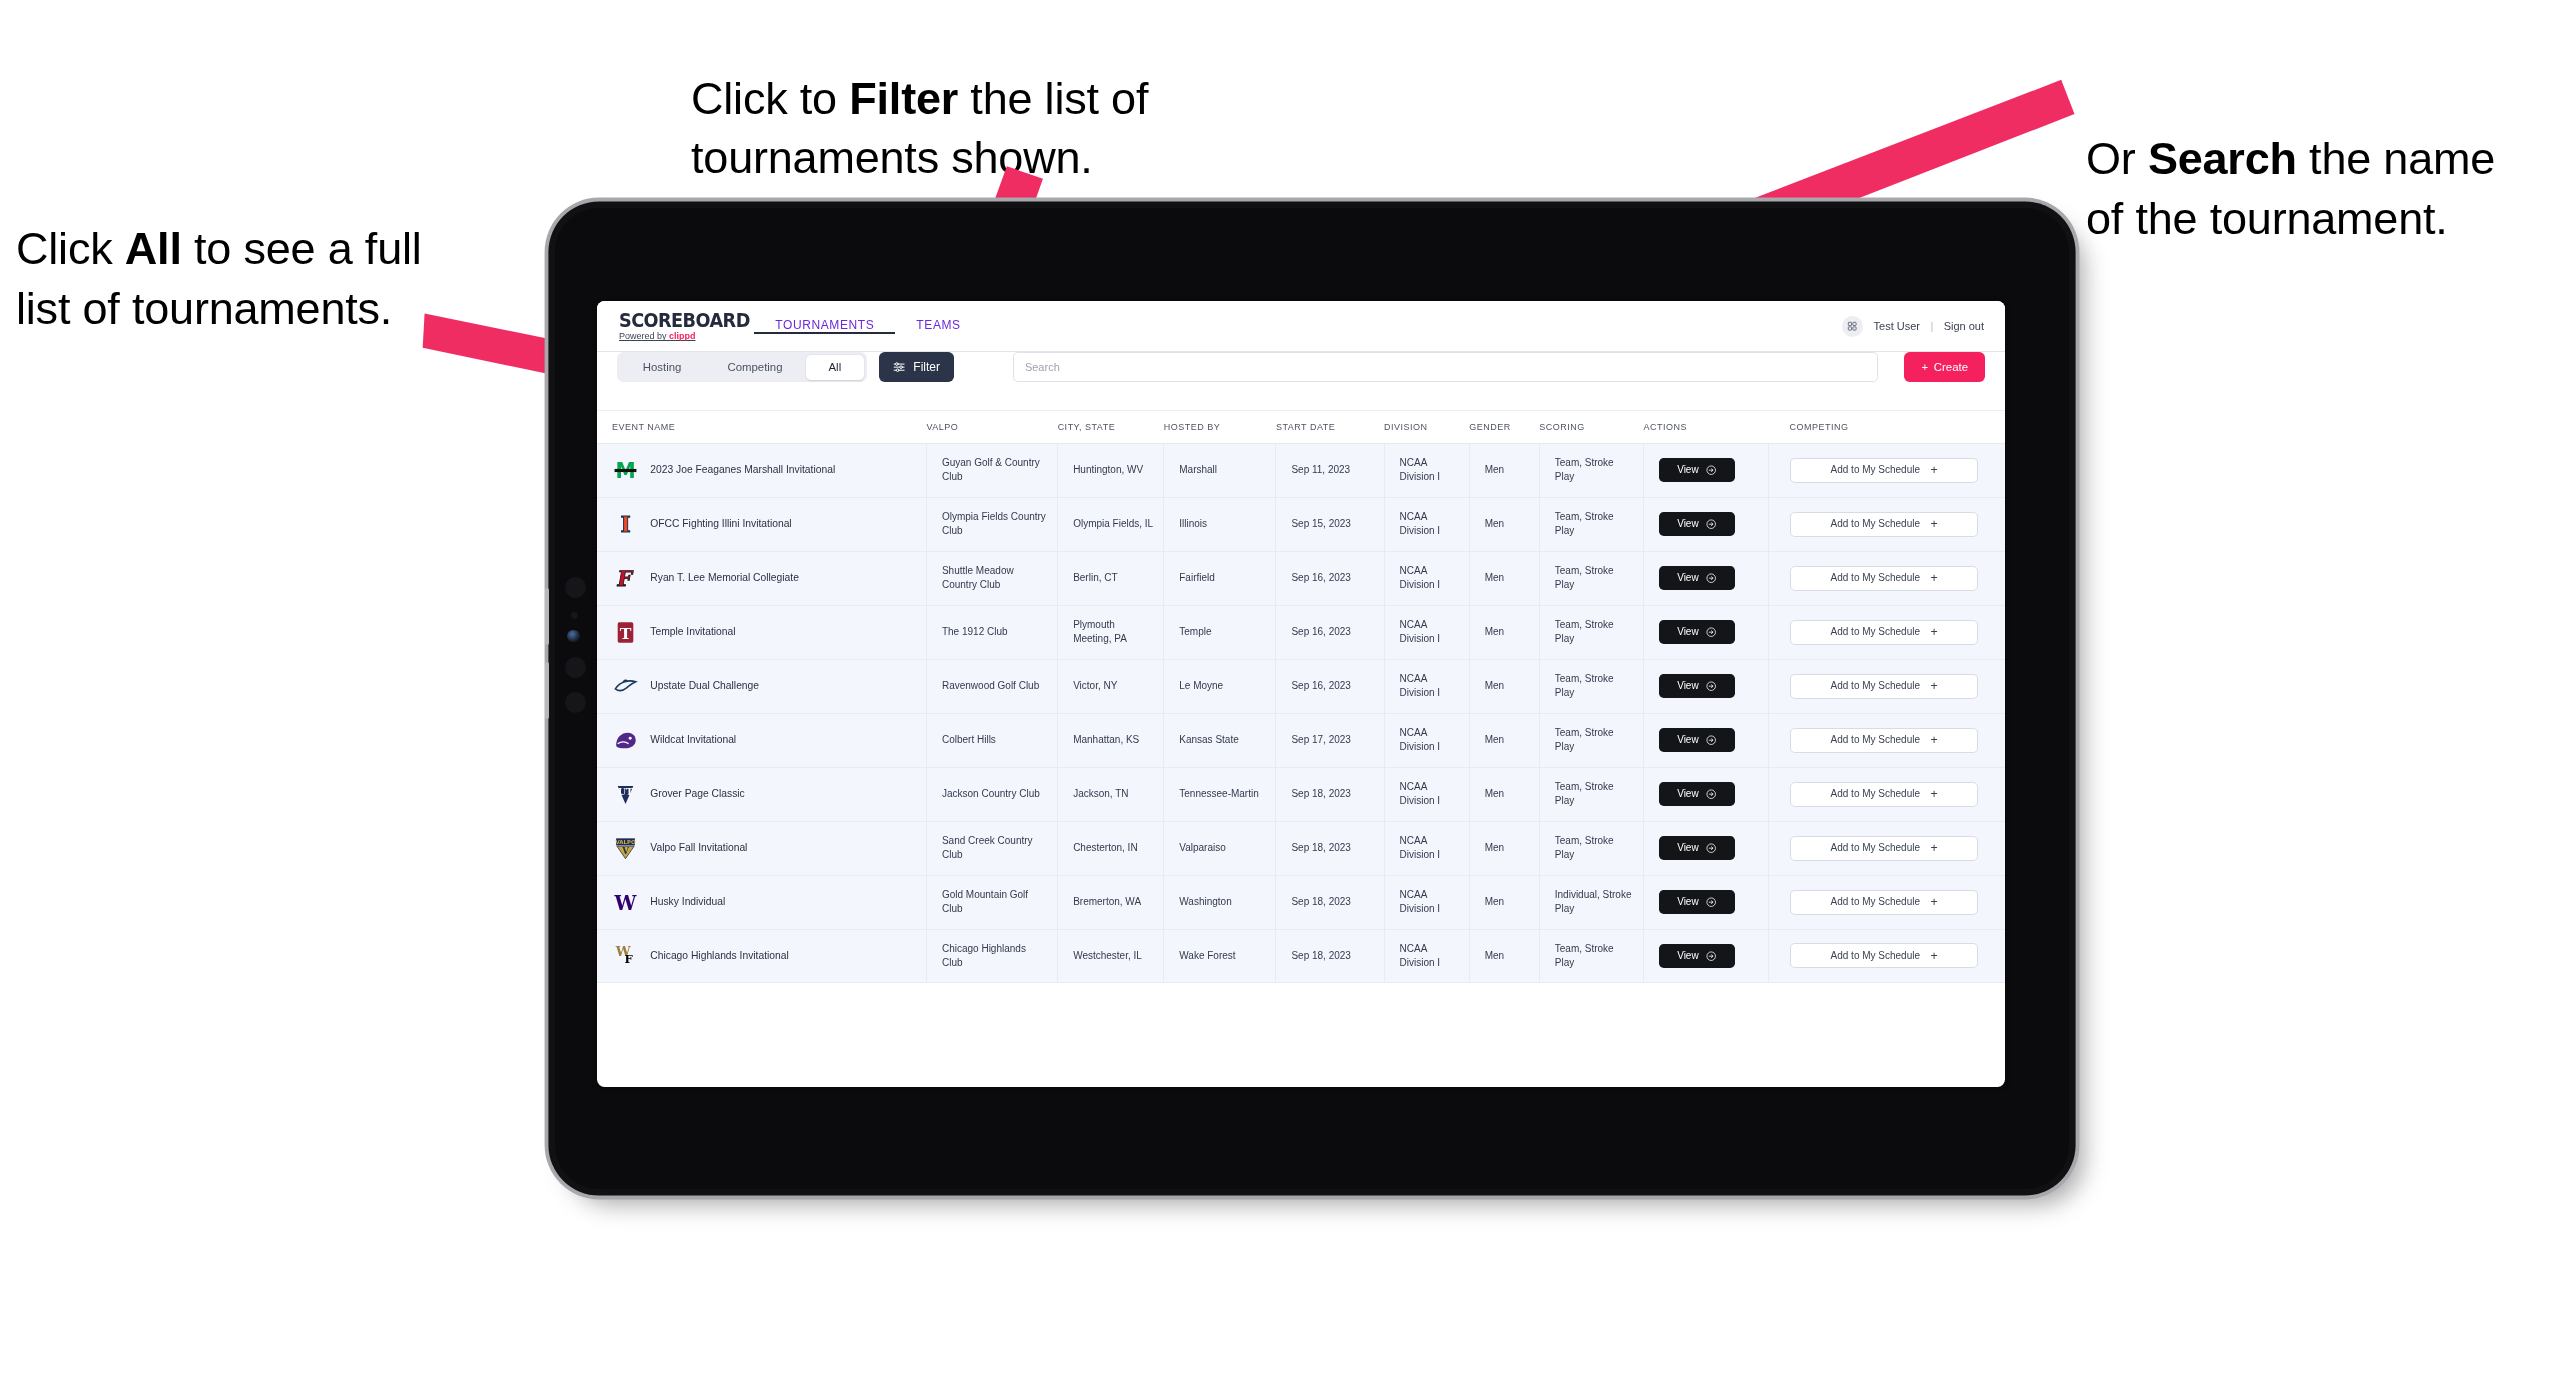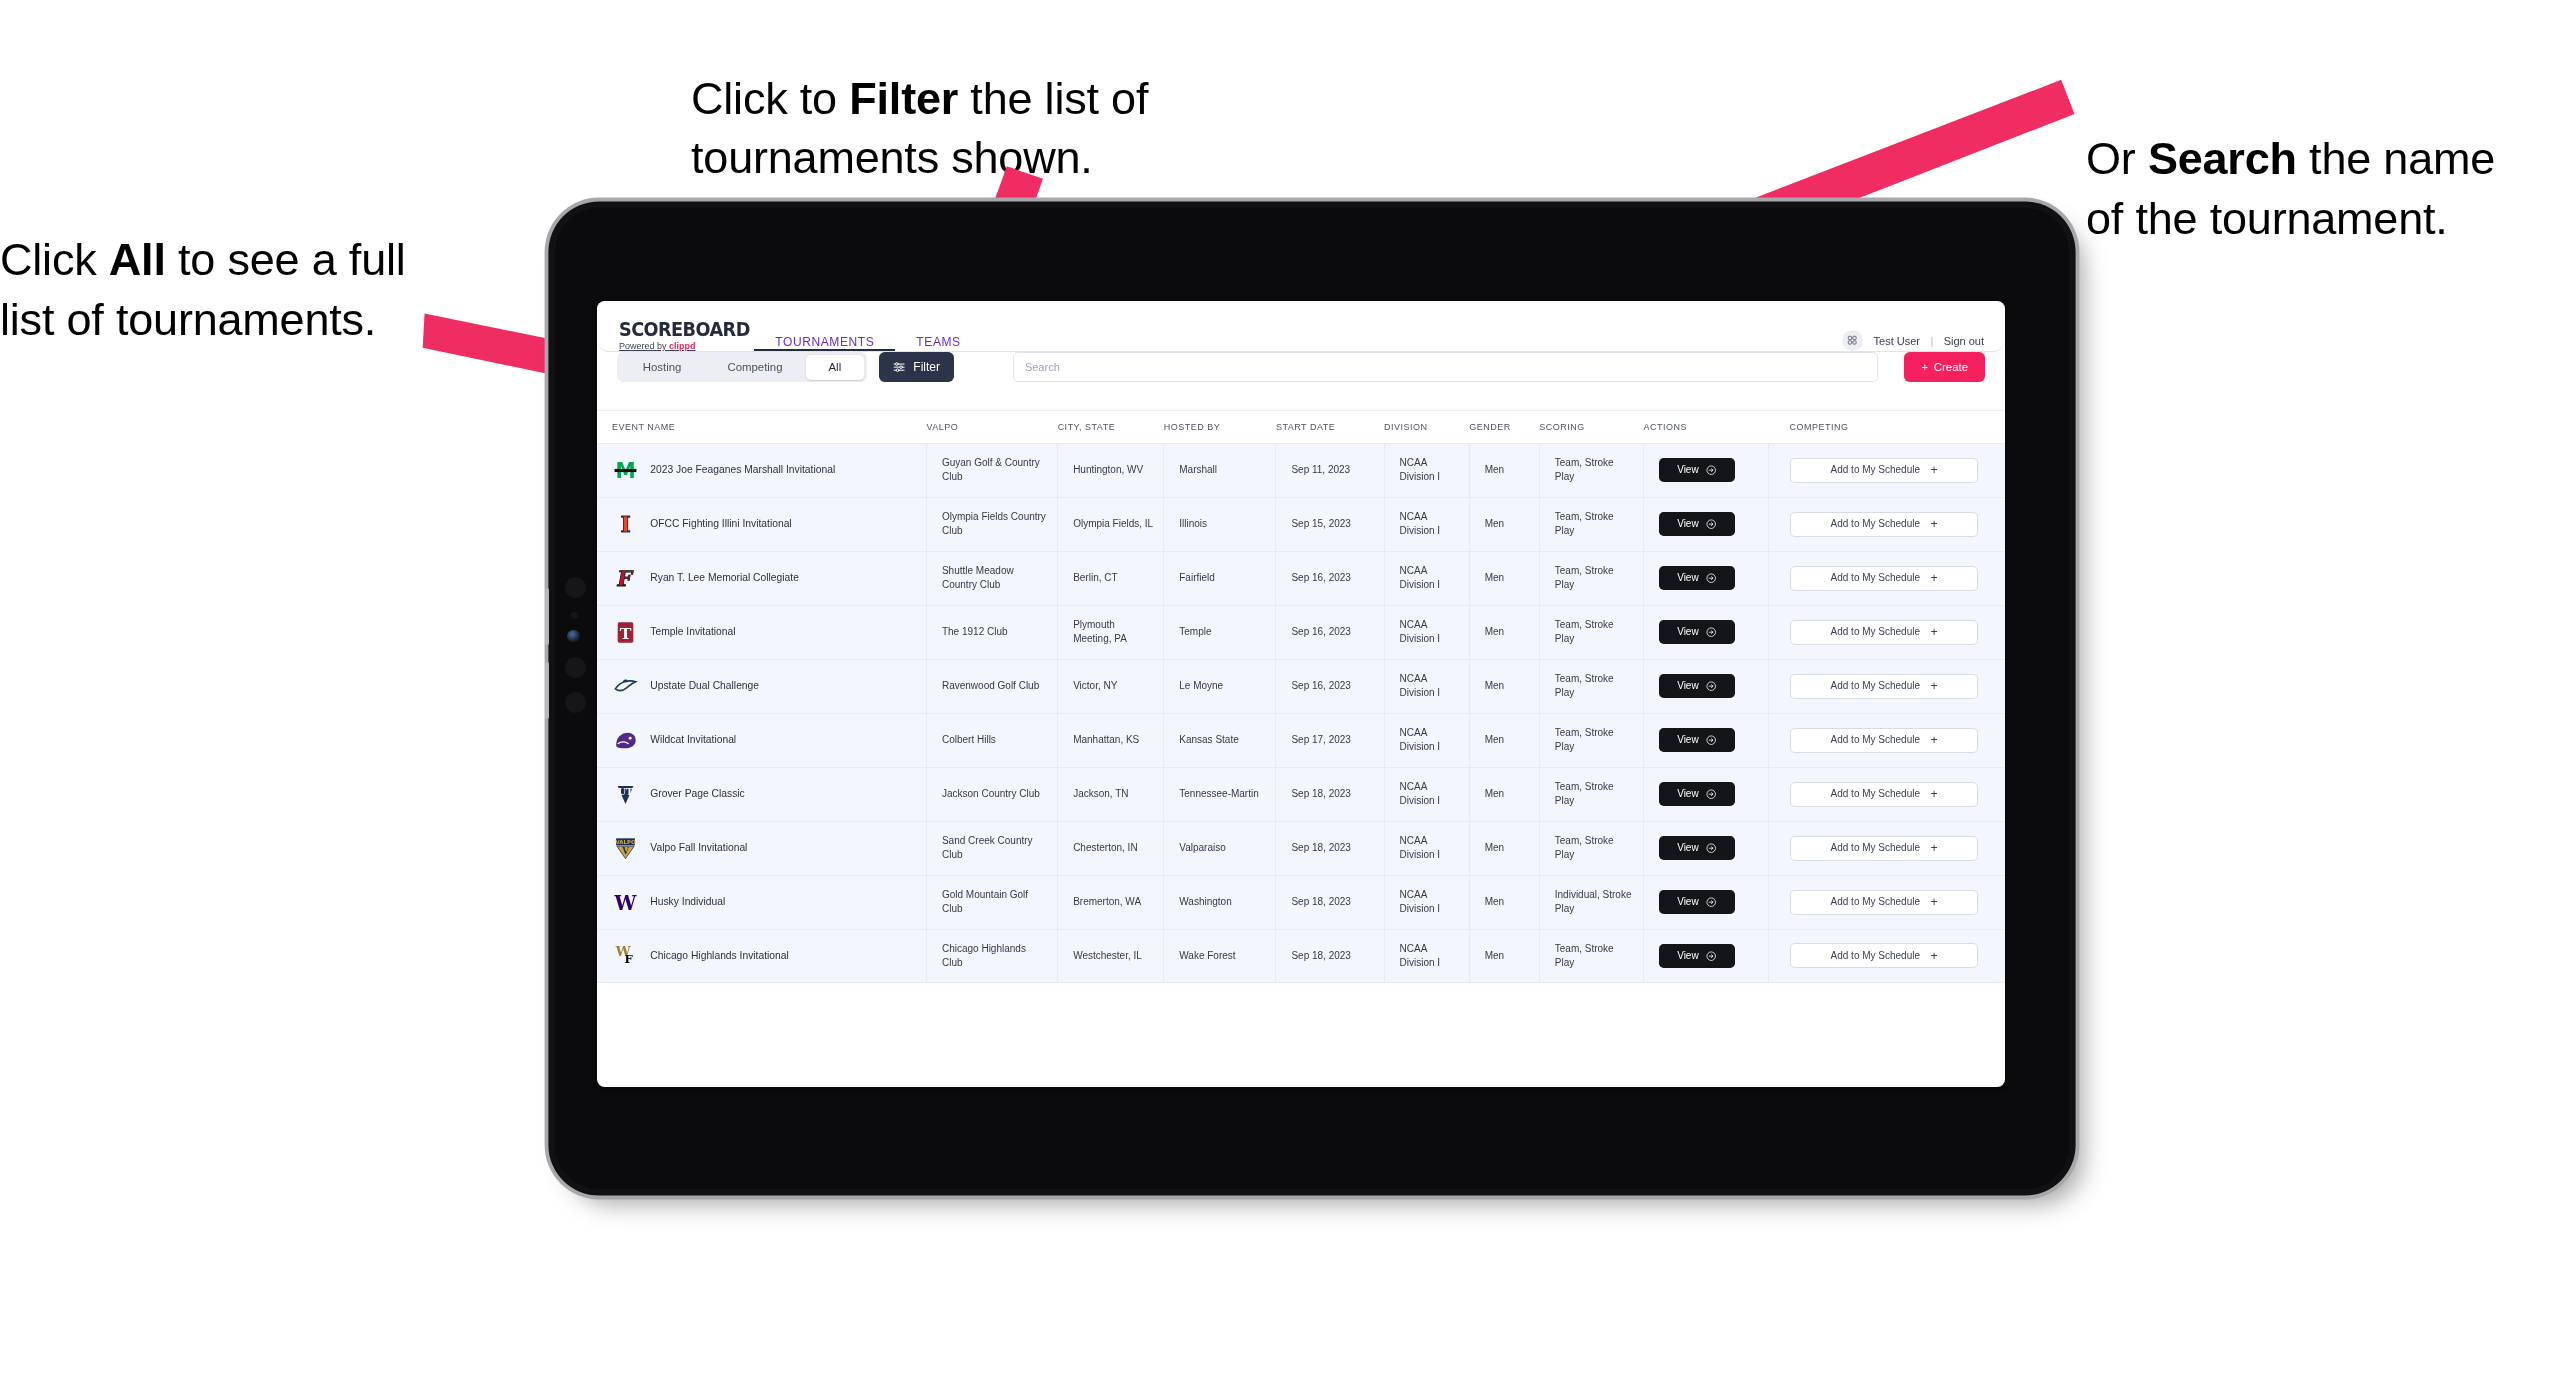--- a/index.html
+++ b/index.html
@@ -15,21 +15,21 @@
   .annot{
     position:absolute;
     color:#000000;
     font-size:45px;
     line-height:1.32;
     font-weight:400;
     letter-spacing:-0.2px;
     white-space:pre-line;
   }
   .annot b{font-weight:700;}
-  #annot-all{left:0px;top:171px;width:437px;}
+  #annot-all{left:0px;top:160px;width:437px;padding-left:16px;}
   #annot-filter{left:691px;top:9.5px;width:684px;}
   #annot-search{left:2086px;top:70px;width:446px;}
 
   .arrow-svg{position:absolute;left:0;top:0;width:2576px;height:1386px;pointer-events:none;}
 
   
   #tablet{
     position:absolute;
     left:555px;top:208px;
     width:1514px;height:981px;
@@ -53,23 +53,22 @@
     border-radius:7.6px;
     overflow:hidden;
     box-shadow:0 1.9px 5.7px rgba(0,0,0,0.35);
   }
 
   
   #app-header{
     height:50px;
     background:#ffffff;
     border-bottom:0.9px solid #e2e4e9;
-    display:flex;align-items:flex-end;
+    display:flex;align-items:center;
     position:relative;
-    border-radius:12px;
   }
   #brand{display:flex;flex-direction:column;justify-content:center;padding-left:22px;width:122px;}
   #brand-name{
     font-family:"DejaVu Sans", sans-serif;
     font-weight:700;font-size:19px;letter-spacing:-0.6px;
     color:#242b3d;line-height:1;
     transform:scaleX(0.93);transform-origin:left center;
   }
   #brand-sub{font-size:9px;color:#3c4355;margin-top:2.8px;line-height:1;white-space:nowrap;text-decoration:underline;}
   #brand-sub .clippd{color:#f1255c;font-weight:700;}

